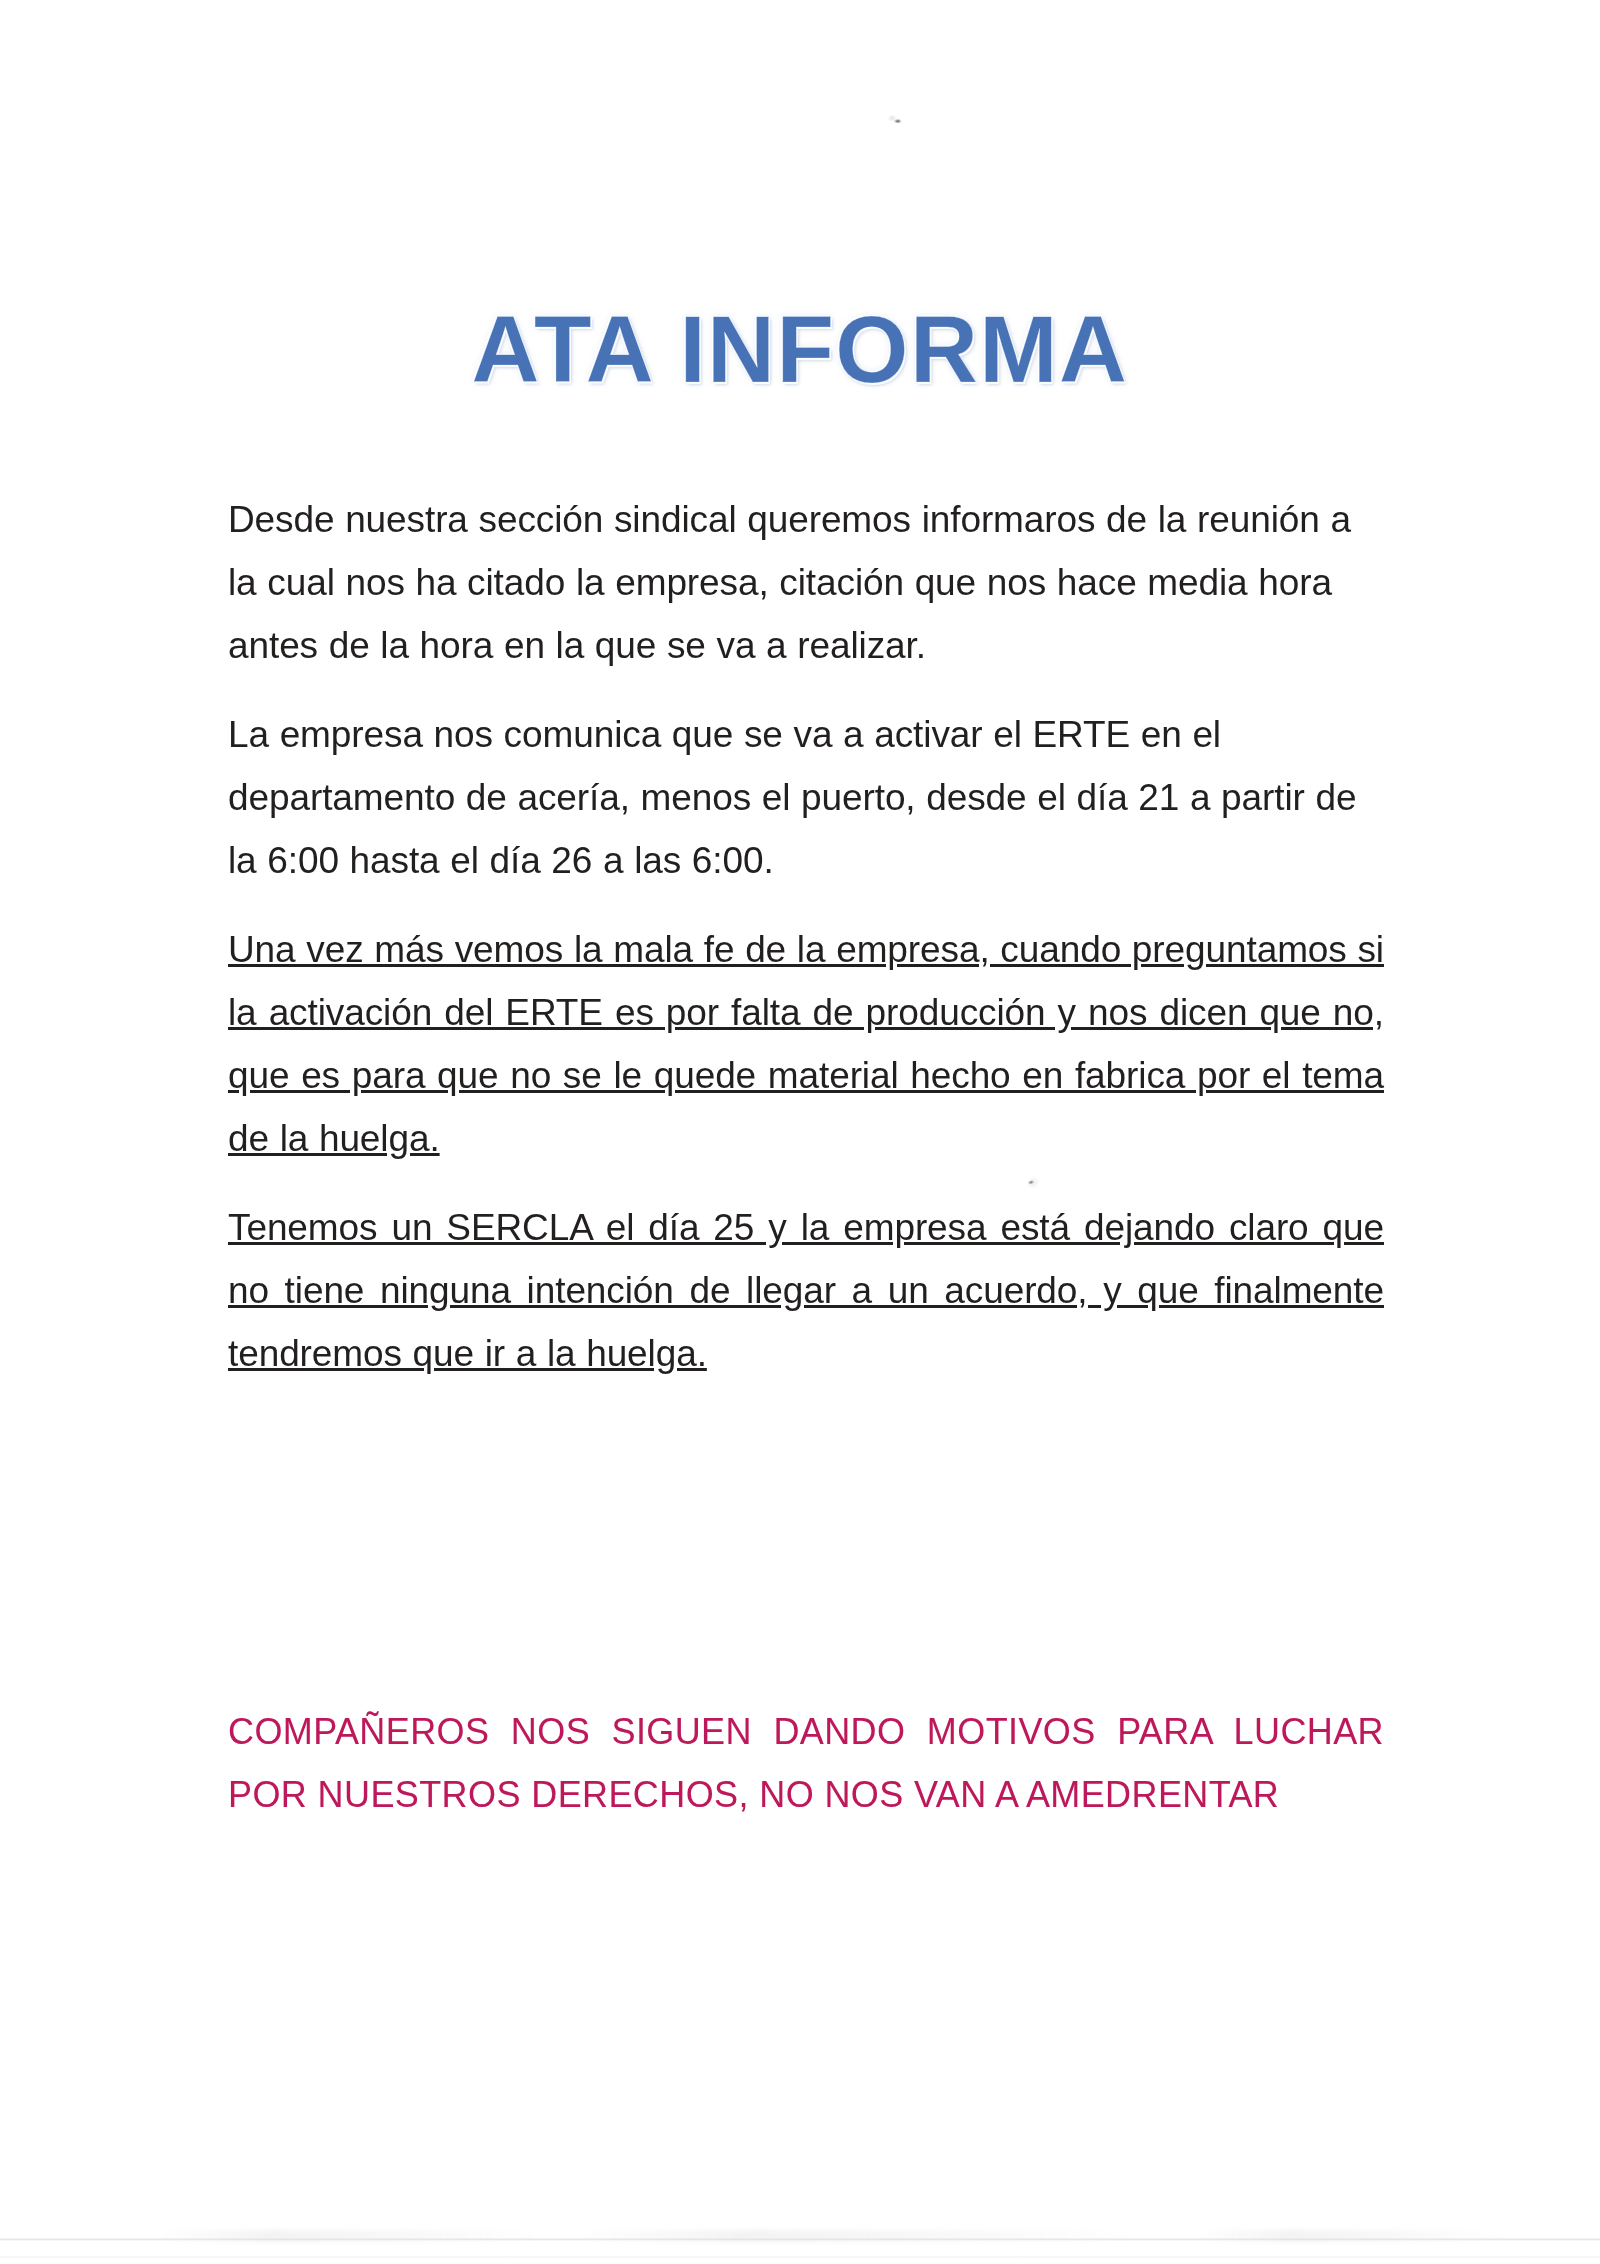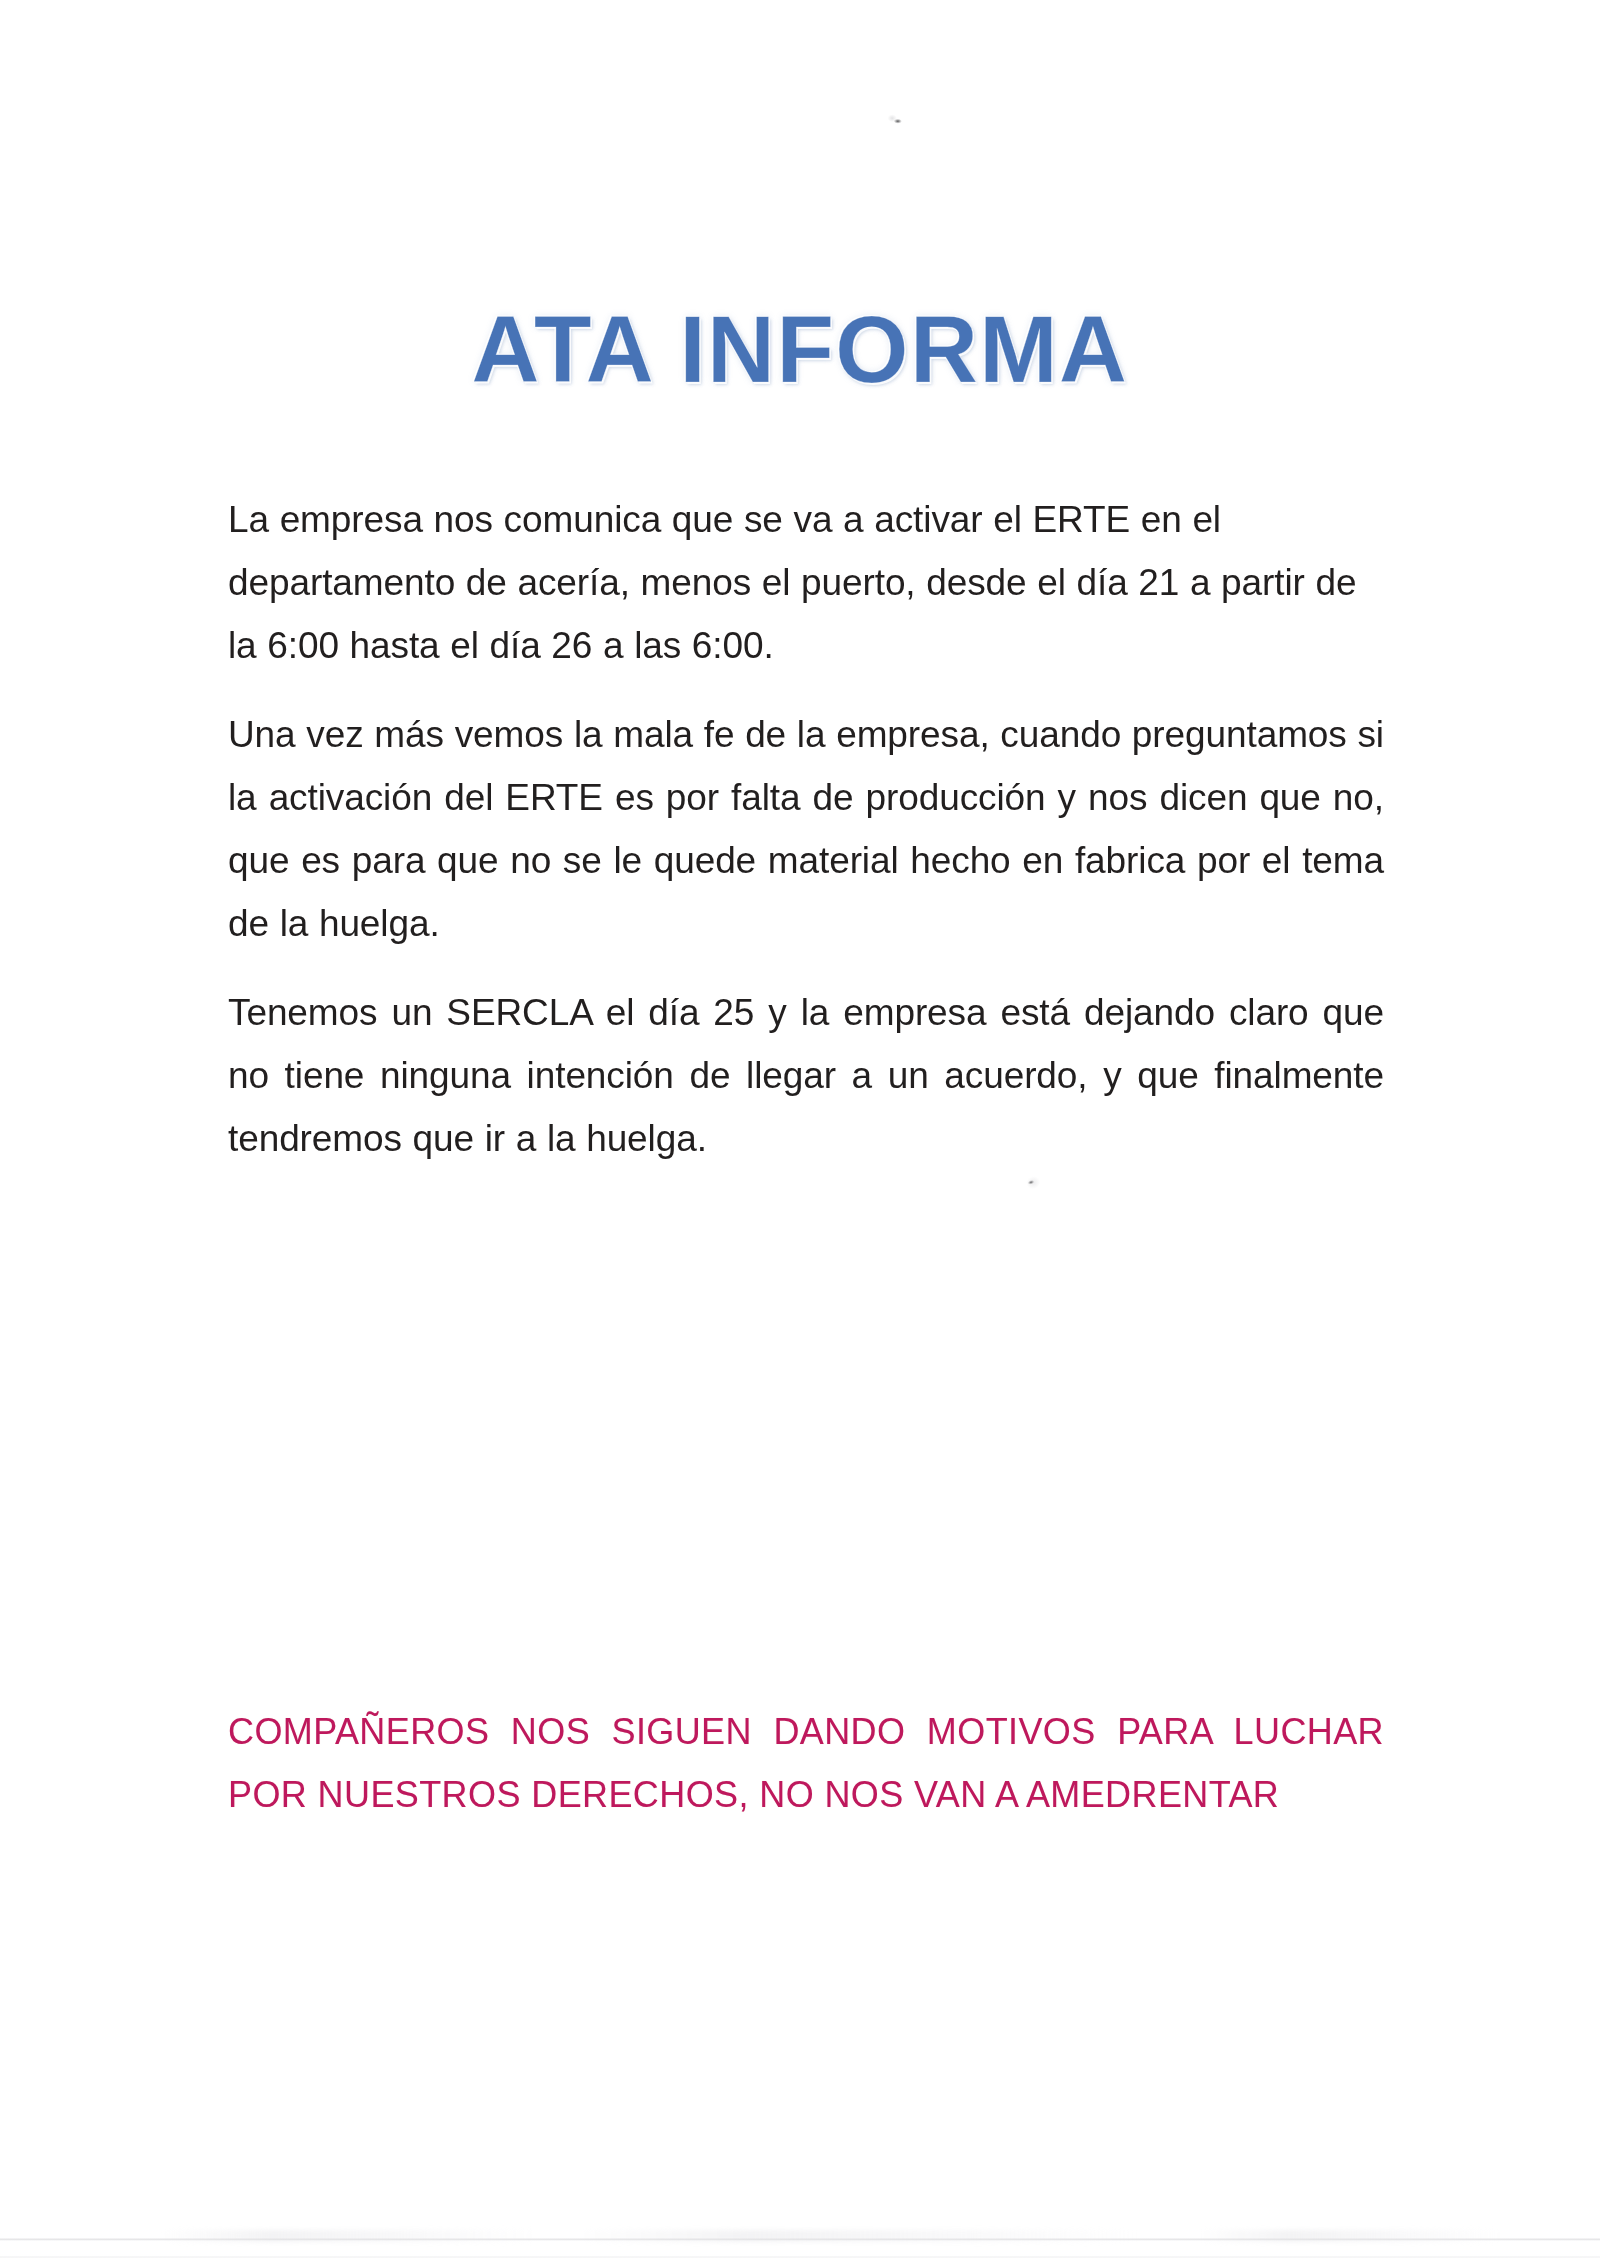--- a/index.html
+++ b/index.html
@@ -121,21 +121,21 @@
     margin: 0 0 26px 0;
     font-family: "Liberation Sans", "DejaVu Sans", sans-serif;
     font-size: 37px;
     line-height: 63px;
     color: #221f1f;
     font-weight: 400;
     letter-spacing: -0.1px;
     word-spacing: 0.5px;
   }
   .para.left   { text-align: left; }
-  .para.just   { text-align: justify; text-align-last: left; }
+  .para.just   { text-align: justify; text-align-last: left; text-decoration: underline; }
 
   .para:last-child { margin-bottom: 0; }
 
   
   .closing {
     position: absolute;
     left: 228px;
     top: 1700px;
     width: 1156px;
     font-family: "Liberation Sans", "DejaVu Sans", sans-serif;
@@ -155,20 +155,21 @@
 <div class="page">
 
   <div class="speck speck-top"></div>
   <div class="speck speck-mid"></div>
 
   <div class="title-wrap">
     <span class="doc-title">ATA INFORMA</span>
   </div>
 
   <div class="body-block">
+    <p class="para left">Desde nuestra sección sindical queremos informaros de la reunión a la cual nos ha citado la empresa, citación que nos hace media hora antes de la hora en la que se va a realizar.</p>
 
     <p class="para left">La empresa nos comunica que se va a activar el ERTE en el departamento de acería, menos el puerto, desde el día 21 a partir de la 6:00 hasta el día 26 a las 6:00.</p>
 
     <p class="para just">Una vez más vemos la mala fe de la empresa, cuando preguntamos si la activación del ERTE es por falta de producción y nos dicen que no, que es para que no se le quede material hecho en fabrica por el tema de la huelga.</p>
 
     <p class="para just">Tenemos un SERCLA el día 25 y la empresa está dejando claro que no tiene ninguna intención de llegar a un acuerdo, y que finalmente tendremos que ir a la huelga.</p>
 
   </div>
 
   <div class="closing">COMPAÑEROS NOS SIGUEN DANDO MOTIVOS PARA LUCHAR POR NUESTROS DERECHOS, NO NOS VAN A AMEDRENTAR</div>

